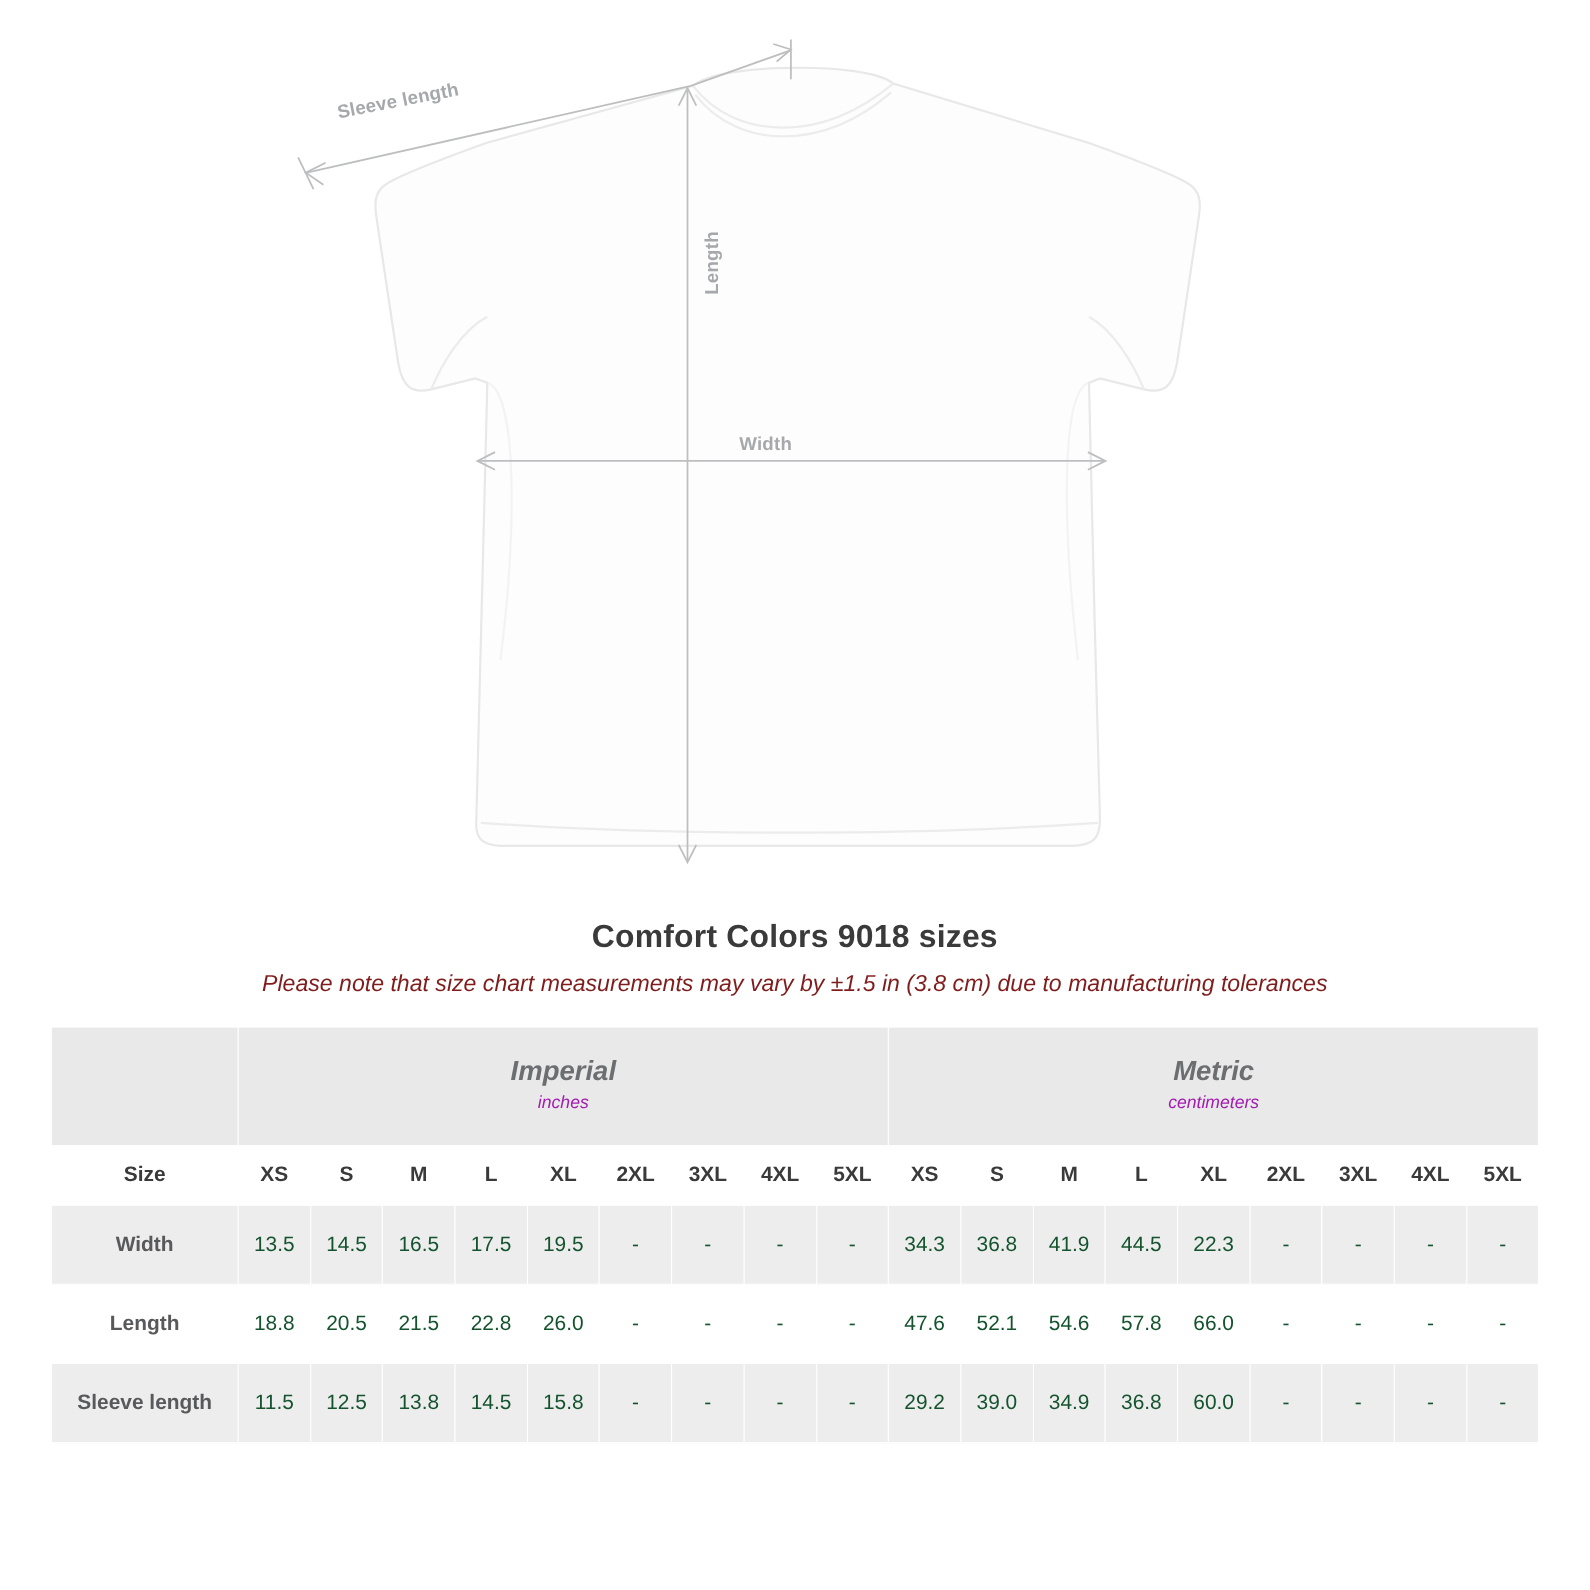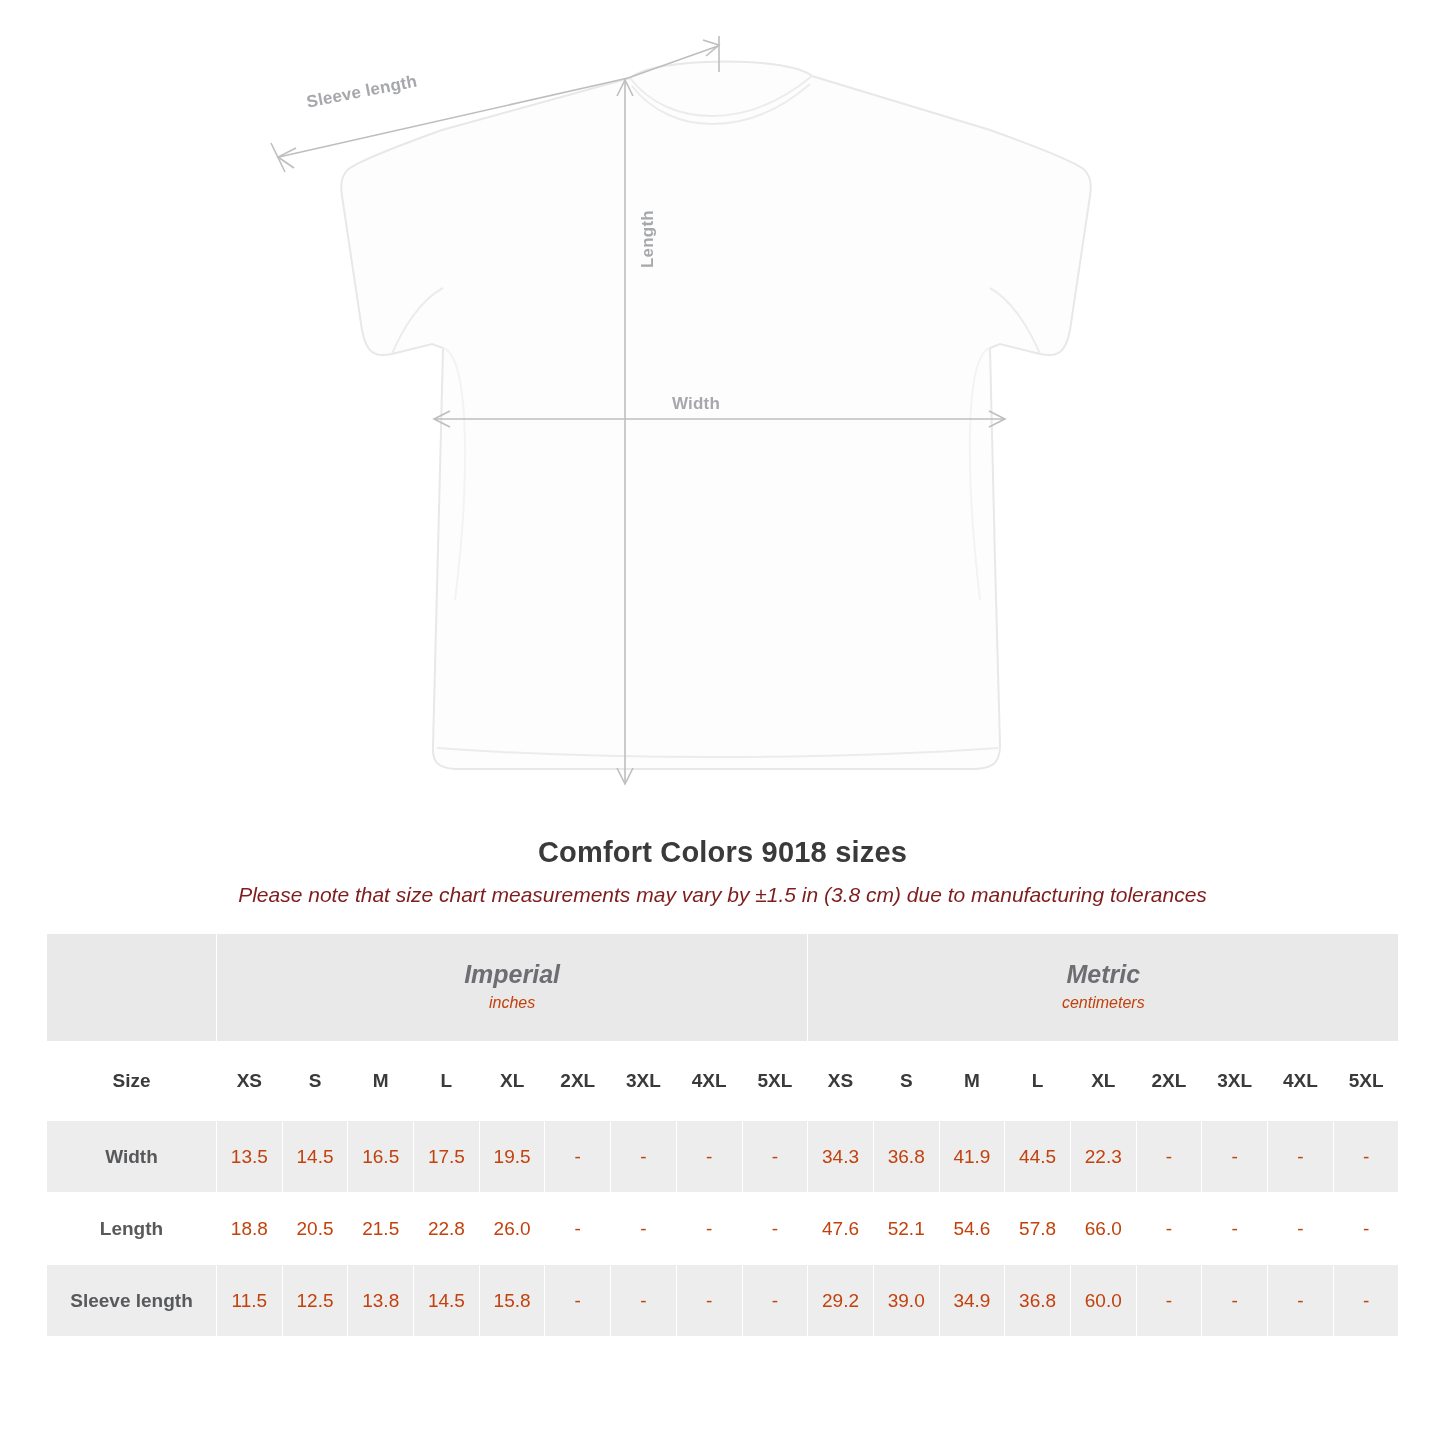--- a/index.html
+++ b/index.html
@@ -83,36 +83,36 @@
   .unit-head .unit-name {
     font-size: 25px;
     font-style: italic;
     font-weight: bold;
     color: #6d6e71;
     line-height: 1.25;
   }
   .unit-head .unit-sub {
     font-size: 16px;
     font-style: italic;
-    color: #c2410c;
+    color: #a21caf;
     line-height: 1.6;
   }
   .corner-cell { background: #e9e9ea; }
 
   tr.head-row td, tr.head-row th {
-    height: 79px;
+    height: 54px;
     background: #ffffff;
     font-size: 19px;
     font-weight: bold;
     color: #3a3a3a;
     vertical-align: middle;
   }
   tr.head-row .rowlabel { font-size: 19px; font-weight: bold; color: #3a3a3a; }
 
-  tr.data-row td { height: 72px; vertical-align: middle; font-size: 19px; color: #c2410c; }
+  tr.data-row td { height: 72px; vertical-align: middle; font-size: 19px; color: #14532d; }
   tr.data-row.alt td { background: #ededee; }
   tr.data-row td.rowlabel { font-weight: bold; color: #58595b; font-size: 19px; }
 
   td.rowlabel { width: 170px; }
   td.cell { width: 65.5px; }
 
   .shirt-fill { fill: #fdfdfd; stroke: #e8e8e8; stroke-width: 2; }
   .shirt-line { fill: none; stroke: #ececec; stroke-width: 2; }
   .arrow-line { stroke: #bcbec0; stroke-width: 1.6; fill: none; }
 </style>

